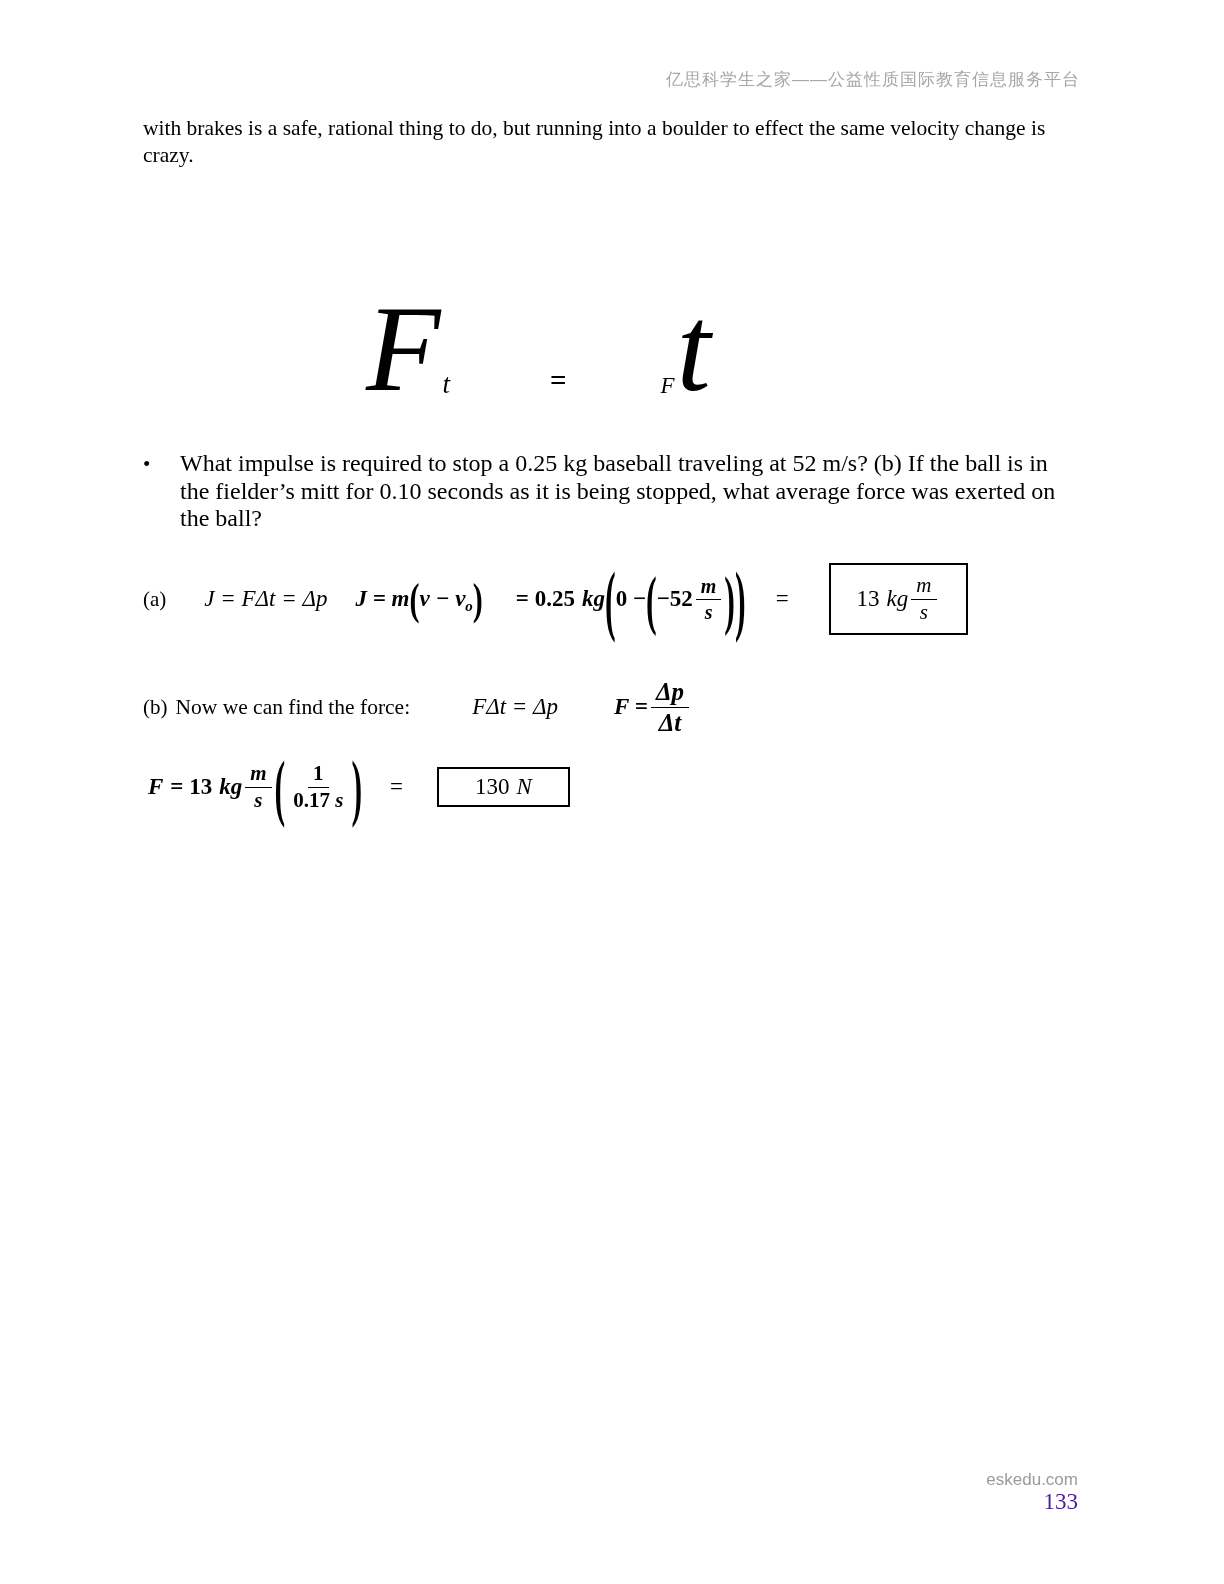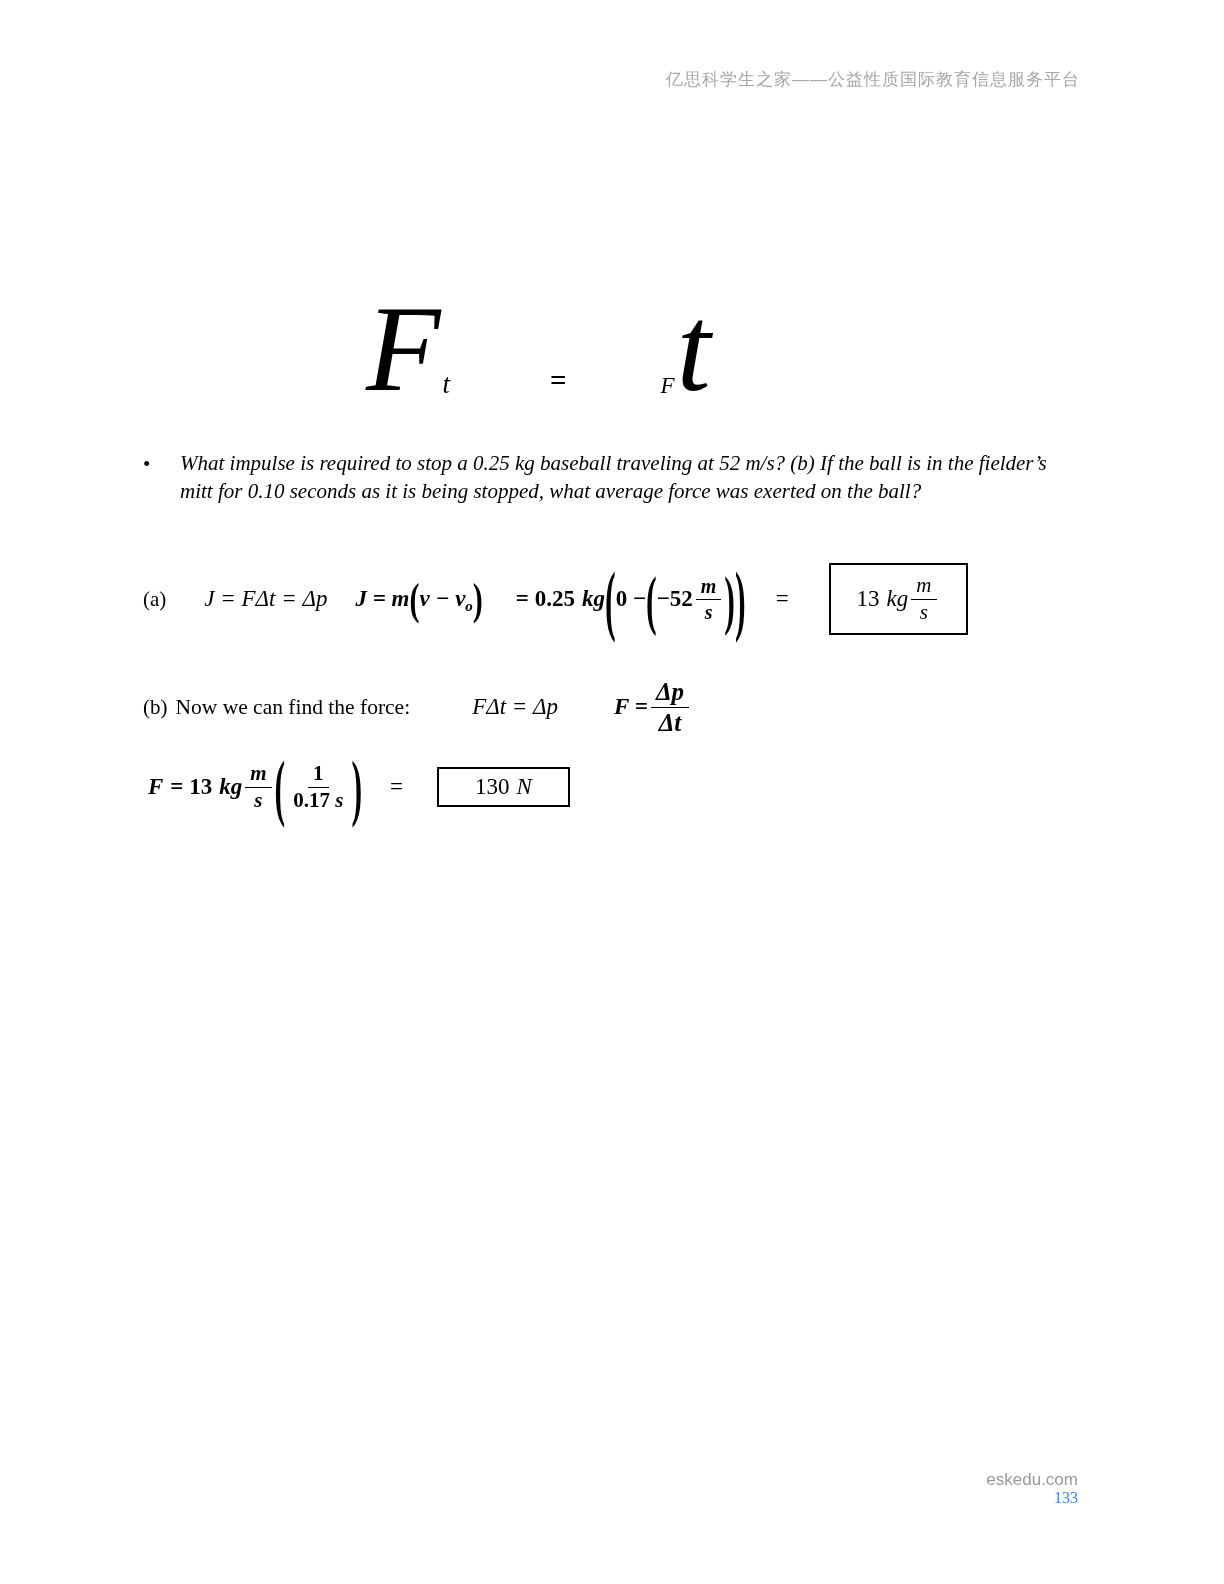--- a/index.html
+++ b/index.html
@@ -20,21 +20,21 @@
     color:#a7a7a7;
     margin-top:16px;
   }
   .footer-site {
     position:absolute; top:1470px; right:146px;
     font-family:"Liberation Sans", sans-serif;
     font-size:17px; color:#9a9a9a;
   }
   .page-number {
     position:absolute; top:1489px; right:146px;
-    font-size:16px; color:#3b82f6;
+    font-size:23px; color:#4c1d95;
   }
   
   .para {
     position:absolute; left:143px; width:935px;
     font-size:21.5px; line-height:27px; margin:0;
   }
   .p1 { top:115px; }
   .p2 { top:198px; }
   
   .display-eq {
@@ -43,21 +43,21 @@
     font-style:italic; line-height:1;
   }
   .display-eq .big-glyph { font-size:122px; }
   .display-eq .sub-t { font-size:27px; position:relative; top:3px; margin-left:2px; }
   .display-eq .deq-equals { font-size:29px; font-weight:bold; font-style:normal; margin-left:100px; }
   .display-eq .sub-f { font-size:23px; position:relative; top:3px; margin-left:94px; }
   .display-eq .big-t { margin-left:2px; }
   
   .bullet-item { position:absolute; left:143px; top:450px; width:940px; }
   .bullet-dot { position:absolute; left:0; top:2px; font-size:21px; }
-  .q-text { margin-left:37px; font-size:21px; line-height:27.5px;font-style:italic; }
+  .q-text { margin-left:37px; font-size:24px; line-height:27.5px; }
   
   .math-row {
     position:absolute; left:143px;
     display:flex; align-items:center;
     font-size:23px; white-space:nowrap;
   }
   .row-a { top:556px; height:86px; }
   .row-b { top:672px; height:70px; }
   .row-c { top:745px; height:84px; left:148px; }
   .it { font-style:italic; }
@@ -93,20 +93,21 @@
   .box-c { border-width:2px; padding:5px 36px; margin-left:34px; }
   .gap-word { display:inline-block; width:7px; }
 </style>
 </head>
 <body>
 
 <div id="page">
 
   <div class="site-banner">亿思科学生之家——公益性质国际教育信息服务平台</div>
 
+  <p class="para p1">with brakes is a safe, rational thing to do, but running into a boulder to effect the same velocity change is crazy.</p>
 
   <div class="display-eq">
     <span class="big-glyph">F</span>
     <span class="sub-t">t</span>
     <span class="deq-equals">=</span>
     <span class="sub-f">F</span>
     <span class="big-glyph big-t">t</span>
   </div>
 
   <div class="bullet-item">

